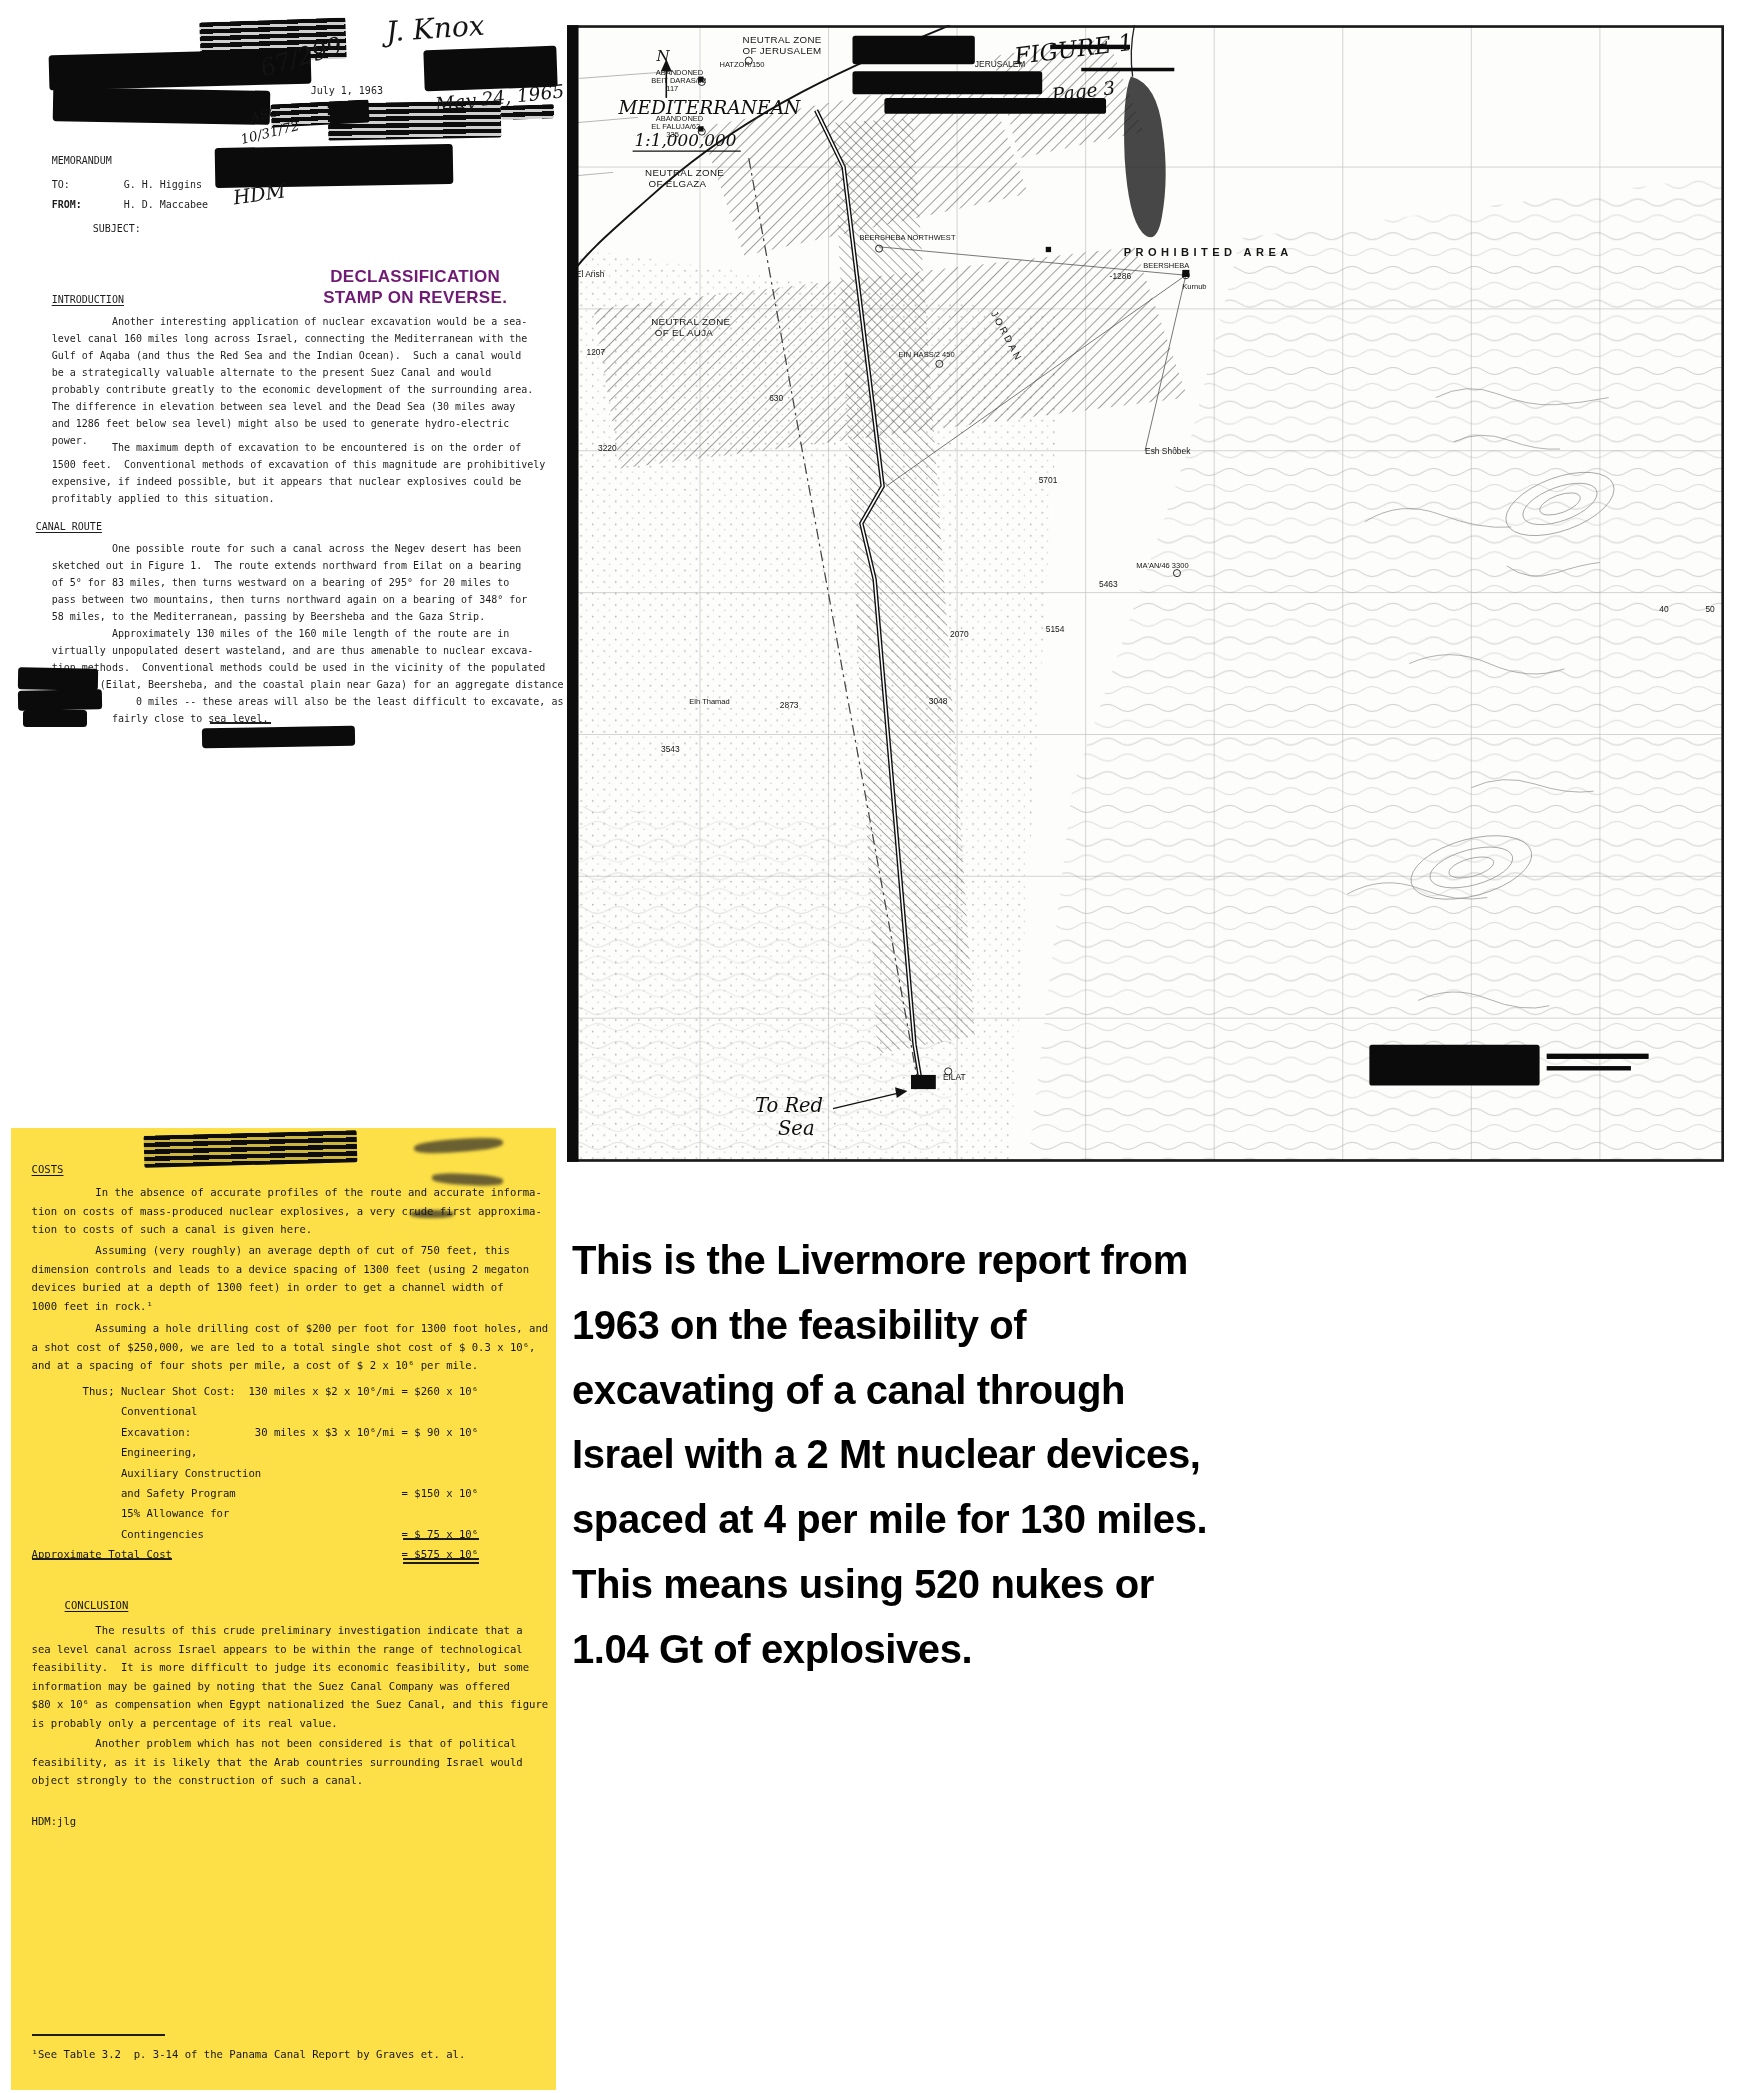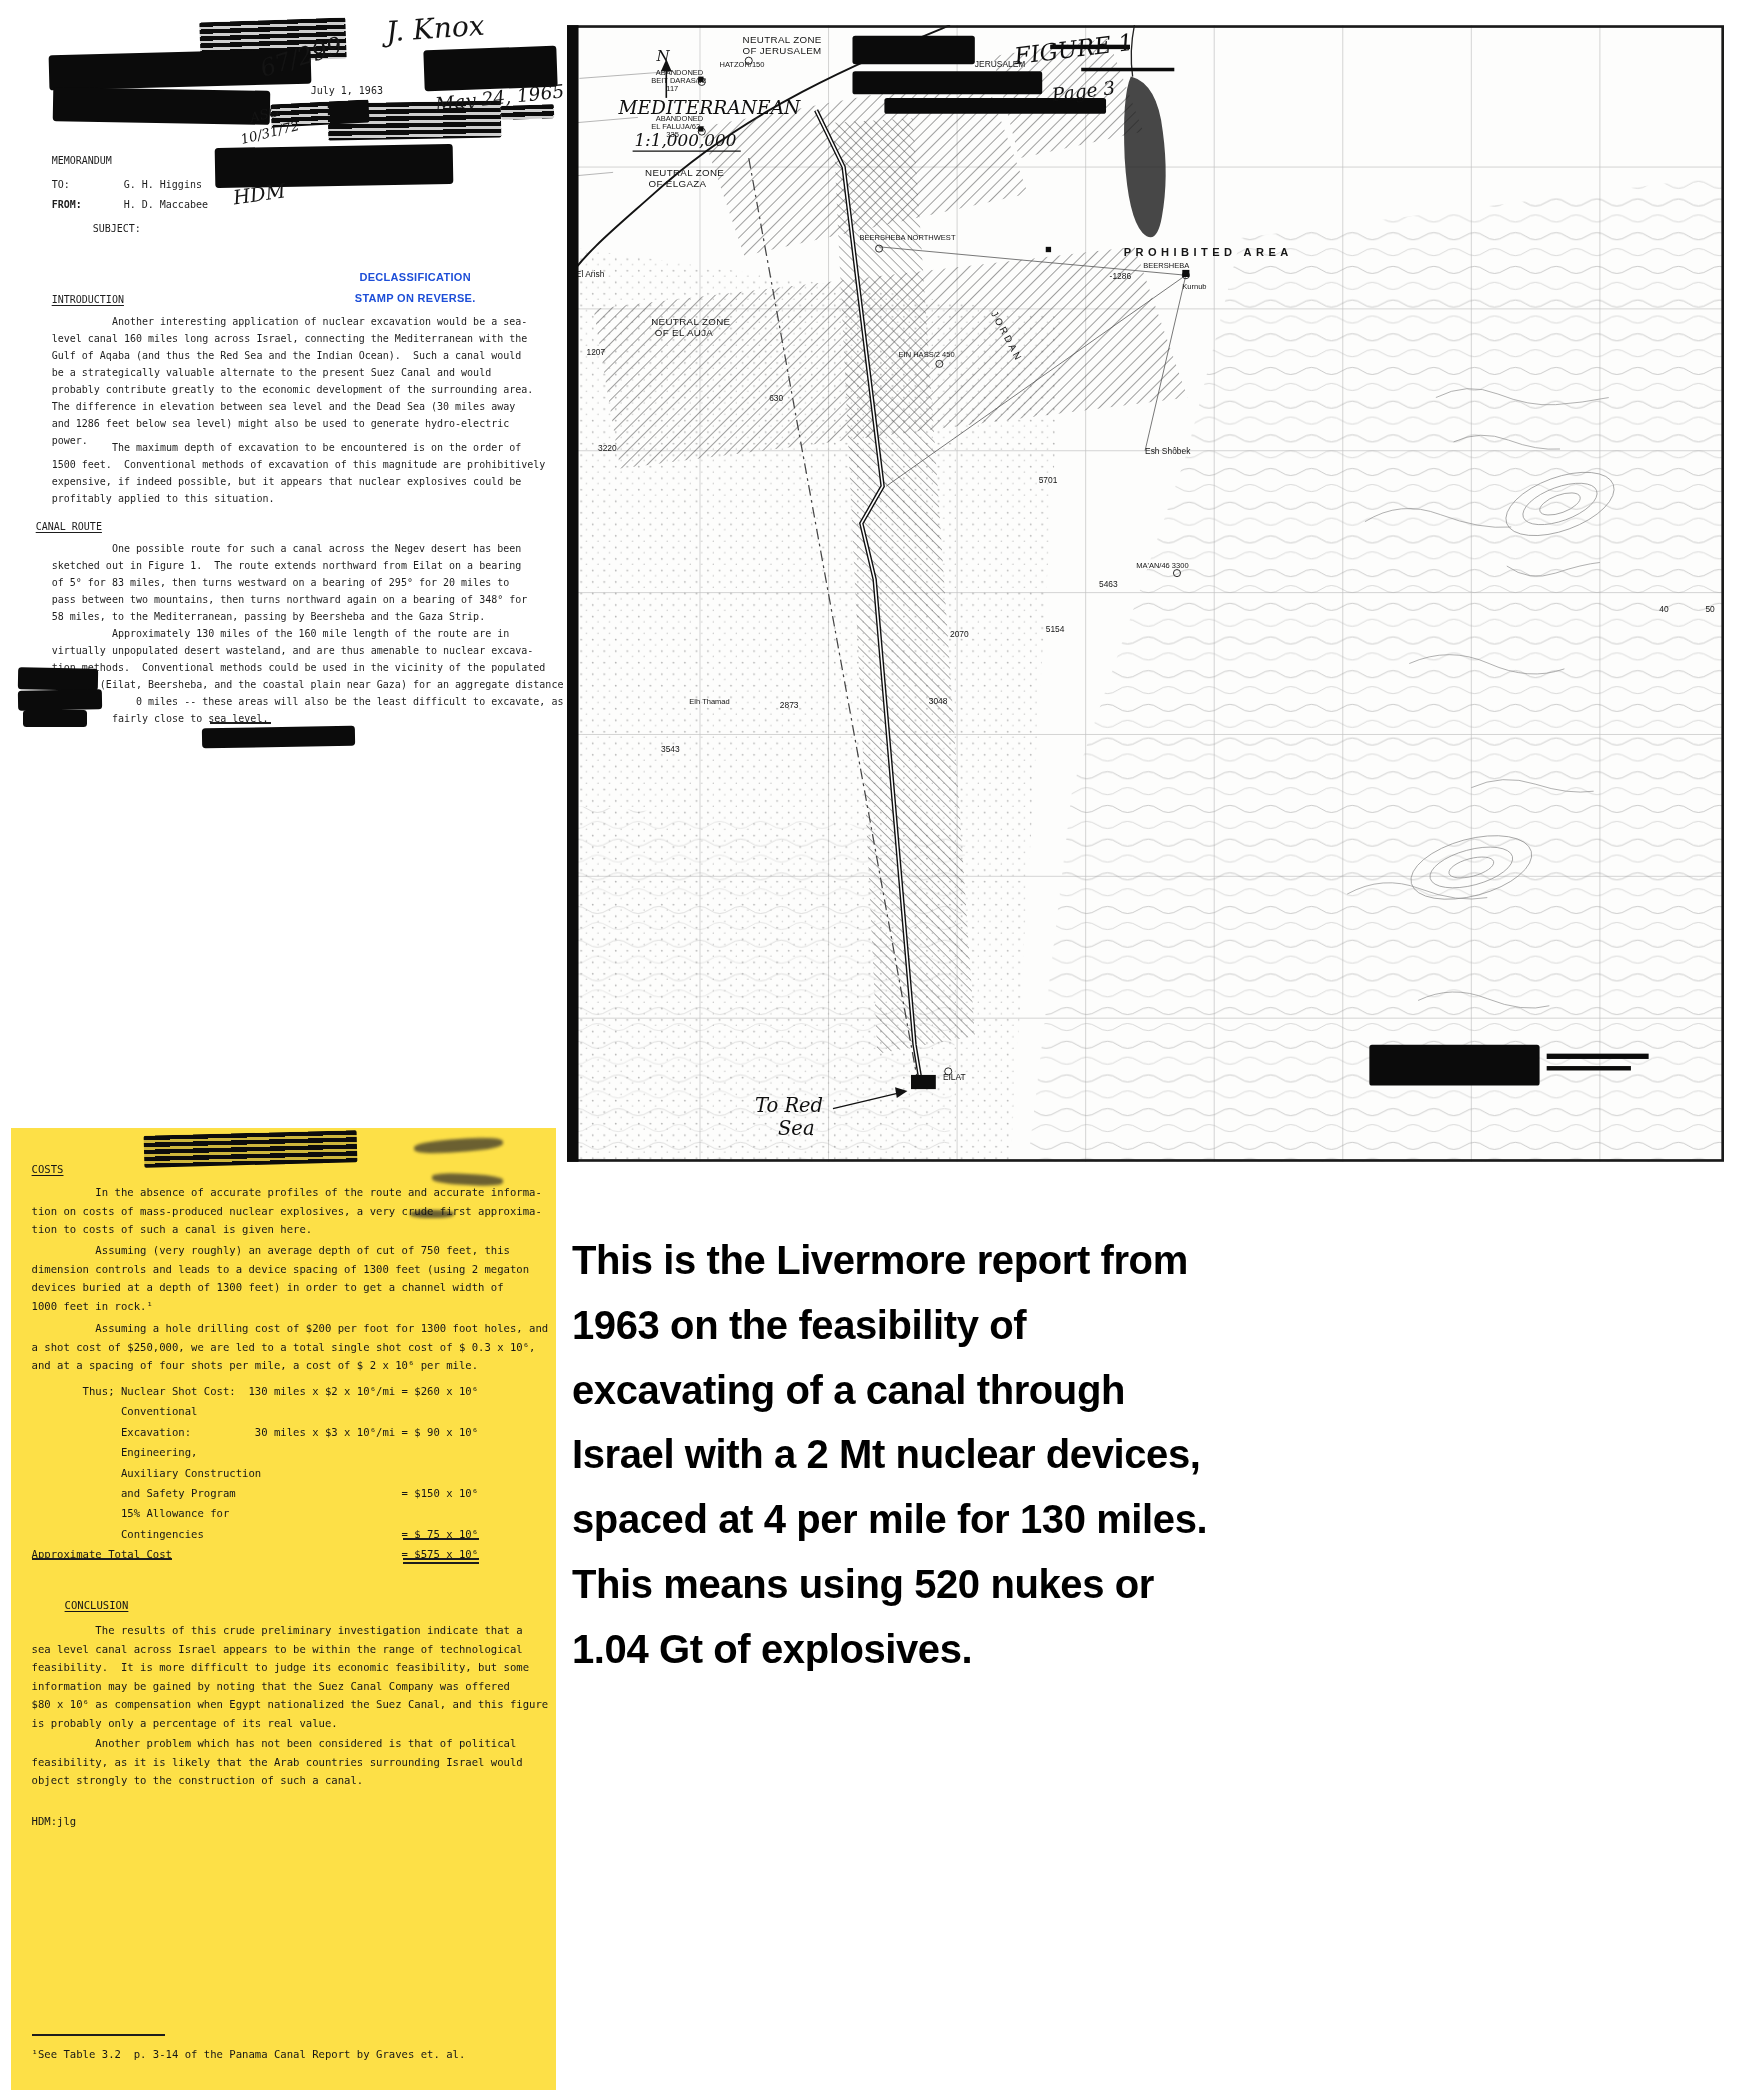--- a/index.html
+++ b/index.html
@@ -11,21 +11,21 @@
   .u .tl{text-decoration:underline;text-underline-offset:1.8px;}
   .u1{text-decoration:underline;text-underline-offset:1.8px;}
   
   .hand{position:absolute;font-family:"DejaVu Serif",serif;font-style:italic;color:#141414;white-space:pre;}
   
   .redact{position:absolute;background:#0b0b0b;border-radius:3.5px;}
   .scribble{position:absolute;background:repeating-linear-gradient(180deg,#0c0c0c 0 4.4px,rgba(12,12,12,.2) 4.4px 7px);border-radius:1.8px;}
   .rule{position:absolute;background:#1d1d1d;}
   .smudge{position:absolute;background:#2e2b28;filter:blur(1.8px);opacity:.7;border-radius:40%;}
   
-  .stamp{position:absolute;font-family:"Liberation Sans",sans-serif;font-weight:bold;font-size:11px;line-height:20.4px;color:#1d4ed8;text-align:center;letter-spacing:0.3px;}
+  .stamp{position:absolute;font-family:"Liberation Sans",sans-serif;font-weight:bold;font-size:17px;line-height:20.4px;color:#701a75;text-align:center;letter-spacing:0.3px;}
   
   #page1{position:absolute;left:17.7px;top:13.3px;width:536px;height:749px;}
   #page2{position:absolute;left:10.6px;top:1128px;width:545px;height:962px;background:#fde047;}
   
   #map{position:absolute;left:567px;top:25px;width:1157px;height:1137px;}
   #map text{font-family:"Liberation Sans",sans-serif;fill:#151515;}
   #map .t8{font-size:8.5px;}
   #map .t9{font-size:9.5px;}
   #map .t11{font-size:11px;letter-spacing:.4px;}
   #map .tsp{font-size:12.5px;letter-spacing:5px;font-weight:bold;}

